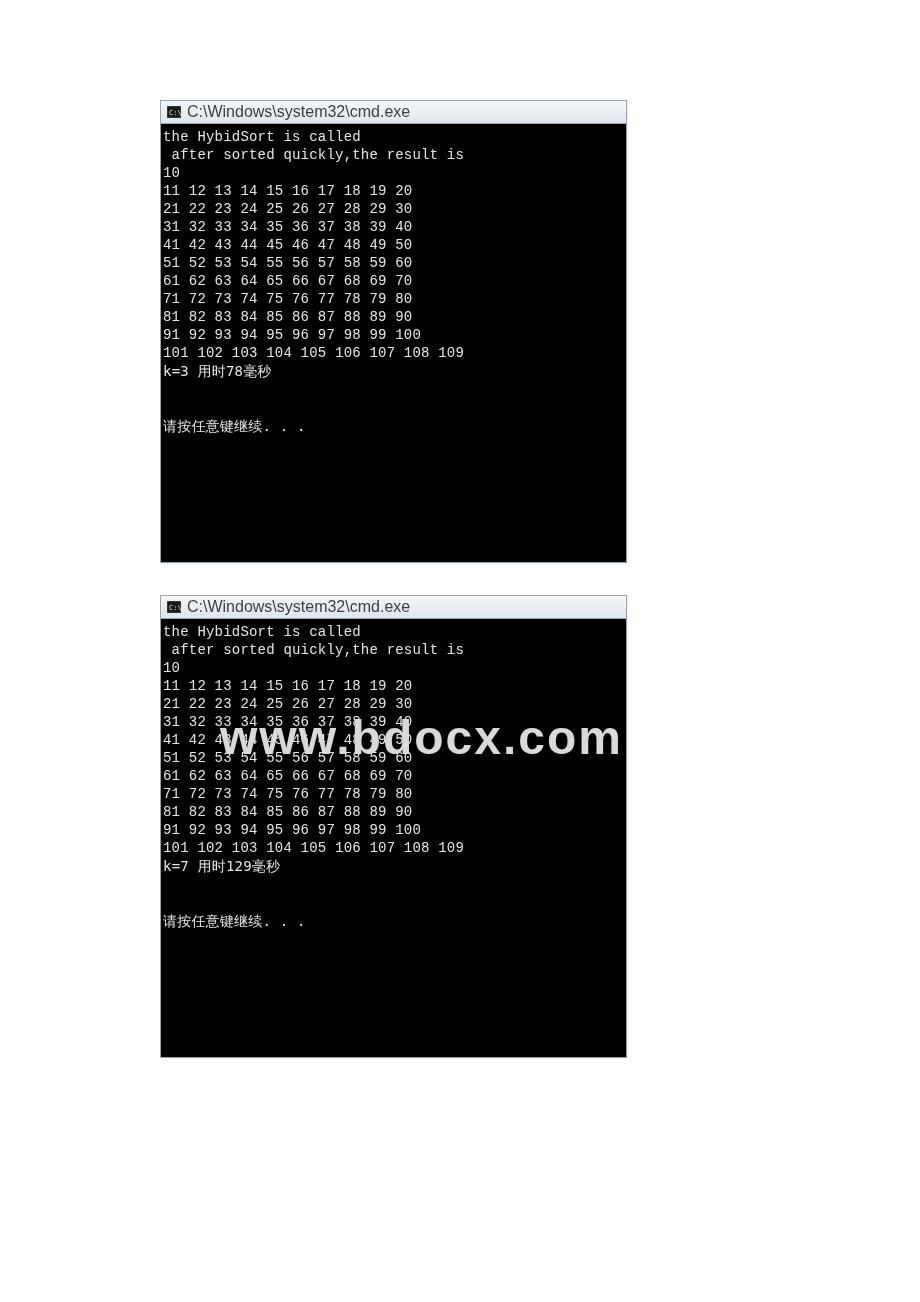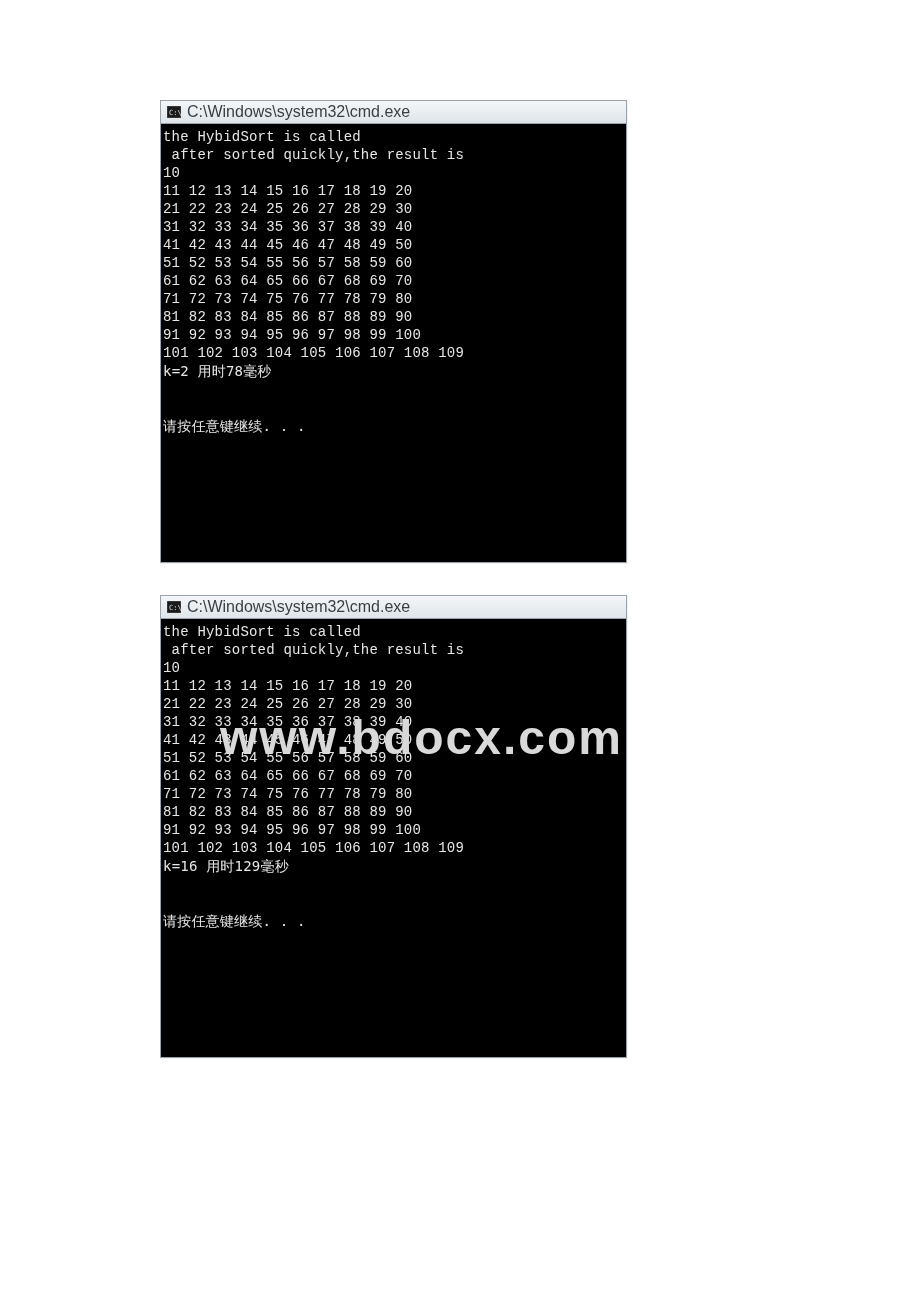--- a/index.html
+++ b/index.html
@@ -99,21 +99,21 @@
 <span>11 12 13 14 15 16 17 18 19 20</span>
 <span>21 22 23 24 25 26 27 28 29 30</span>
 <span>31 32 33 34 35 36 37 38 39 40</span>
 <span>41 42 43 44 45 46 47 48 49 50</span>
 <span>51 52 53 54 55 56 57 58 59 60</span>
 <span>61 62 63 64 65 66 67 68 69 70</span>
 <span>71 72 73 74 75 76 77 78 79 80</span>
 <span>81 82 83 84 85 86 87 88 89 90</span>
 <span>91 92 93 94 95 96 97 98 99 100</span>
 <span>101 102 103 104 105 106 107 108 109</span>
-<span class="cn">k=2 用时78毫秒</span>
+<span class="cn">k=3 用时78毫秒</span>
 <span></span>
 <span></span>
 <span class="cn">请按任意键继续. . .</span>
 <span></span>
 <span></span>
 <span></span>
 <span></span>
 <span></span>
 </div>
   </div>
@@ -134,21 +134,21 @@
 <span>11 12 13 14 15 16 17 18 19 20</span>
 <span>21 22 23 24 25 26 27 28 29 30</span>
 <span>31 32 33 34 35 36 37 38 39 40</span>
 <span>41 42 43 44 45 46 47 48 49 50</span>
 <span>51 52 53 54 55 56 57 58 59 60</span>
 <span>61 62 63 64 65 66 67 68 69 70</span>
 <span>71 72 73 74 75 76 77 78 79 80</span>
 <span>81 82 83 84 85 86 87 88 89 90</span>
 <span>91 92 93 94 95 96 97 98 99 100</span>
 <span>101 102 103 104 105 106 107 108 109</span>
-<span class="cn">k=16 用时129毫秒</span>
+<span class="cn">k=7 用时129毫秒</span>
 <span></span>
 <span></span>
 <span class="cn">请按任意键继续. . .</span>
 <span></span>
 <span></span>
 <span></span>
 <span></span>
 <span></span>
 </div>
   </div>

